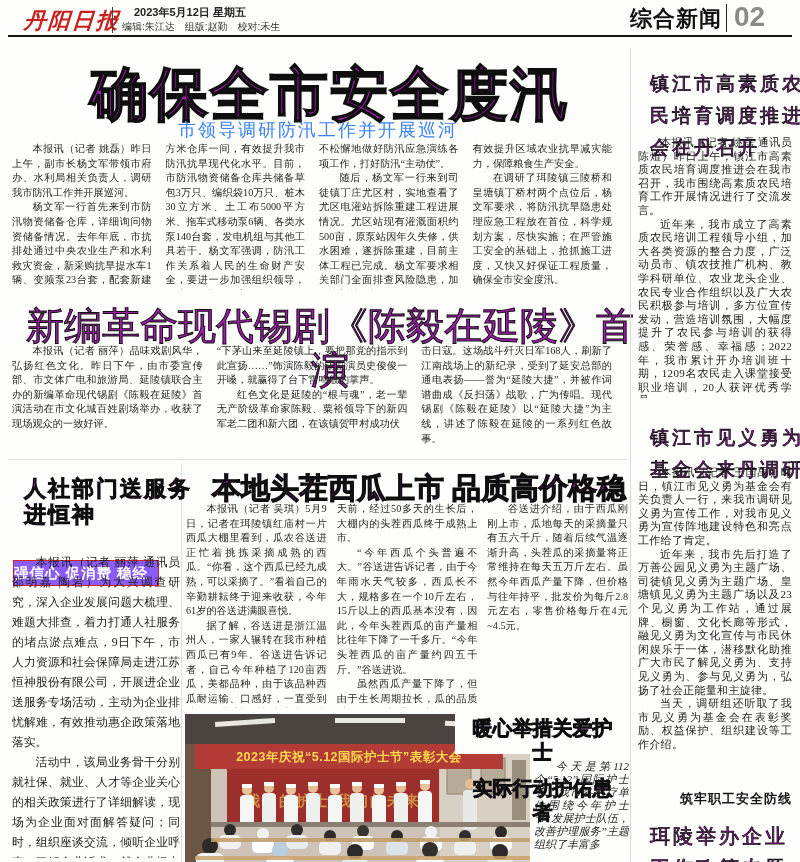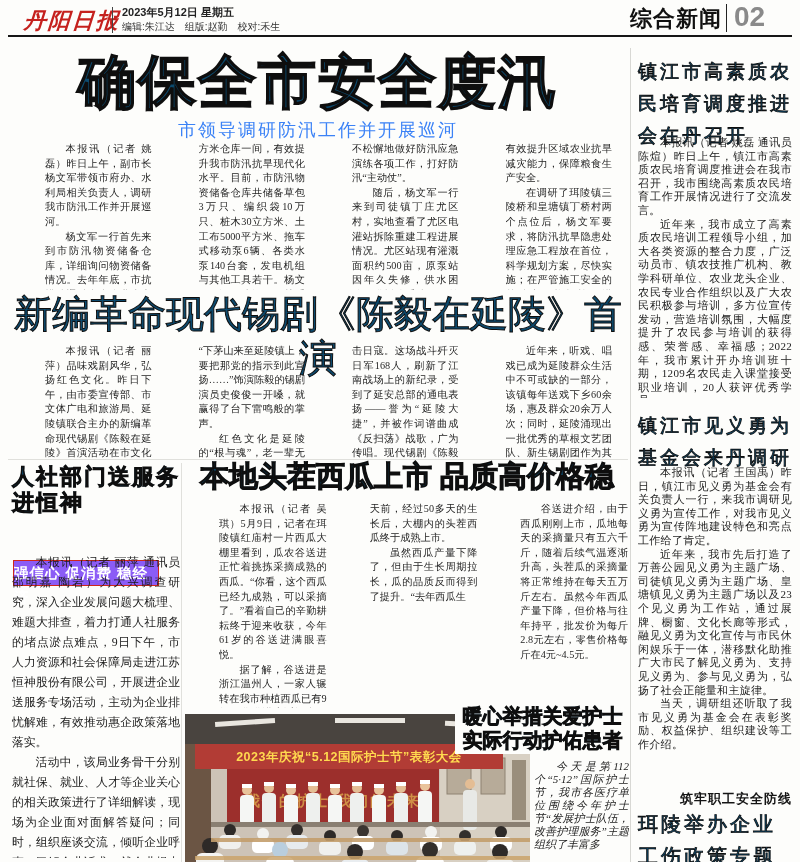--- a/index.html
+++ b/index.html
@@ -3,34 +3,34 @@
 <meta charset="utf-8">
 <style>
   html,body{margin:0;padding:0;}
   body{width:800px;height:862px;position:relative;background:#fdfdfb;overflow:hidden;
        font-family:"Liberation Serif","DejaVu Serif",serif;color:#1c1c1c;}
   .abs{position:absolute;}
   
   .masthead{left:24px;top:6px;font-size:22px;font-weight:bold;font-style:italic;
             color:#c5211e;letter-spacing:2px;font-family:"DejaVu Serif",serif;transform:skewX(-4deg);}
   .hdr-vline{left:112px;top:7px;width:0;height:26px;border-left:1px solid #444;}
-  .dateline{left:122px;top:5px;font-size:11px;font-weight:bold;color:#222;
+  .dateline{left:134px;top:5px;font-size:11px;font-weight:bold;color:#222;
             font-family:"Liberation Sans",sans-serif;}
   .staffline{left:122px;top:20px;font-size:10px;color:#333;font-family:"Liberation Sans",sans-serif;}
   .section-name{left:630px;top:4px;font-size:22px;font-weight:bold;letter-spacing:1px;color:#111;}
   .sec-vline{left:726px;top:4px;width:0;height:28px;border-left:1.5px solid #222;}
   .page-num{left:734px;top:1px;font-size:28px;font-weight:bold;color:#8a8a8a;
             font-family:"Liberation Sans",sans-serif;}
   .hdr-rule{left:8px;top:35px;width:784px;height:0;border-top:2px solid #161616;}
   
   .ncol{overflow:hidden;text-align:justify;}
   .ncol p{margin:0;text-indent:2em;}
   .ncol p.cont{text-indent:0;}
-  .bodytxt{font-size:10.2px;line-height:14.6px;color:#1f1f1f;margin-left:33px;}
-  h1,h2,h3{margin:0;font-family:"Liberation Sans","DejaVu Sans",sans-serif;color:#0c4a6e;}
+  .bodytxt{font-size:10.2px;line-height:14.6px;color:#1f1f1f;}
+  h1,h2,h3{margin:12px;font-family:"Liberation Sans","DejaVu Sans",sans-serif;color:#a21caf;}
   
   .lead-headline{left:8px;top:50px;width:620px;text-align:center;font-size:58px;line-height:64px;
                  font-weight:900;letter-spacing:2px;-webkit-text-stroke:1.5px #0e0e0e;}
   .lead-subhead{left:8px;top:118px;width:620px;text-align:center;font-size:18px;color:#3b82f6;
                 letter-spacing:2px;}
   .lead-cols{left:12px;top:142px;width:600px;height:148px;display:flex;gap:14px;}
   .lead-cols .ncol{flex:1;}
   
   .opera-headline{left:8px;top:292px;width:620px;text-align:center;font-size:38px;line-height:44px;
                   font-weight:400;letter-spacing:0px;-webkit-text-stroke:1px #0e0e0e;}
@@ -103,23 +103,20 @@
   <div class="ncol bodytxt">
     <p>本报讯（记者 丽萍）品味戏剧风华，弘扬红色文化。昨日下午，由市委宣传部、市文体广电和旅游局、延陵镇联合主办的新编革命现代锡剧《陈毅在延陵》首演活动在市文化城百姓剧场举办，收获了现场观众的一致好评。</p>
   </div>
   <div class="ncol bodytxt">
     <p class="cont">“下茅山来至延陵镇上，要把那党的指示到此宣扬……”饰演陈毅的锡剧演员史俊俊一开嗓，就赢得了台下雷鸣般的掌声。</p>
     <p>红色文化是延陵的“根与魂”，老一辈无产阶级革命家陈毅、粟裕领导下的新四军老二团和新六团，在该镇贺甲村成功伏</p>
   </div>
   <div class="ncol bodytxt">
     <p class="cont">击日寇。这场战斗歼灭日军168人，刷新了江南战场上的新纪录，受到了延安总部的通电表扬——誉为“延陵大捷”，并被作词谱曲成《反扫荡》战歌，广为传唱。现代锡剧《陈毅在延陵》以“延陵大捷”为主线，讲述了陈毅在延陵的一系列红色故事。</p>
   </div>
-  <div class="ncol bodytxt">
-    <p>近年来，听戏、唱戏已成为延陵群众生活中不可或缺的一部分，该镇每年送戏下乡60余场，惠及群众20余万人次；同时，延陵涌现出一批优秀的草根文艺团队、新生锡剧团作为其中之一，被授予“江苏省优秀群众文化团队”。</p>
-  </div>
 </div>
 
 <div class="abs v-main-right"></div>
 <div class="abs h-bottom"></div>
 <div class="abs v-hr-melon"></div>
 
 <h3 class="abs hr-title">人社部门送服务进恒神</h3>
 <div class="abs promo-badge">强信心 促消费 稳经济</div>
 <div class="abs ncol hr-body">
   <p>本报讯（记者 丽萍 通讯员 邵明嘉 陶岩）为大兴调查研究，深入企业发展问题大梳理、难题大排查，着力打通人社服务的堵点淤点难点，9日下午，市人力资源和社会保障局走进江苏恒神股份有限公司，开展进企业送服务专场活动，主动为企业排忧解难，有效推动惠企政策落地落实。</p>
@@ -128,20 +125,21 @@
 </div>
 
 <h2 class="abs melon-headline">本地头茬西瓜上市 品质高价格稳</h2>
 <div class="abs melon-cols">
   <div class="ncol bodytxt">
     <p>本报讯（记者 吴琪）5月9日，记者在珥陵镇红庙村一片西瓜大棚里看到，瓜农谷送进正忙着挑拣采摘成熟的西瓜。“你看，这个西瓜已经九成熟，可以采摘了。”看着自己的辛勤耕耘终于迎来收获，今年61岁的谷送进满眼喜悦。</p>
     <p>据了解，谷送进是浙江温州人，一家人辗转在我市种植西瓜已有9年。谷送进告诉记者，自己今年种植了120亩西瓜，美都品种，由于该品种西瓜耐运输、口感好，一直受到镇江、常州两地消费者的喜欢。3</p>
   </div>
   <div class="ncol bodytxt">
     <p class="cont">天前，经过50多天的生长后，大棚内的头茬西瓜终于成熟上市。</p>
+    <p>“今年西瓜个头普遍不大。”谷送进告诉记者，由于今年雨水天气较多，西瓜长不大，规格多在一个10斤左右，15斤以上的西瓜基本没有，因此，今年头茬西瓜的亩产量相比往年下降了一千多斤。“今年头茬西瓜的亩产量约四五千斤。”谷送进说。</p>
     <p>虽然西瓜产量下降了，但由于生长周期拉长，瓜的品质反而得到了提升。“去年西瓜生</p>
   </div>
   <div class="ncol bodytxt">
     <p>谷送进介绍，由于西瓜刚刚上市，瓜地每天的采摘量只有五六千斤，随着后续气温逐渐升高，头茬瓜的采摘量将正常维持在每天五万斤左右。虽然今年西瓜产量下降，但价格与往年持平，批发价为每斤2.8元左右，零售价格每斤在4元~4.5元。</p>
   </div>
 </div>
 
 <div class="abs news-photo">
   <svg width="345" height="148" viewBox="0 0 345 148" xmlns="http://www.w3.org/2000/svg">
     <rect x="0" y="0" width="345" height="148" fill="#cdc3b7"></rect>

